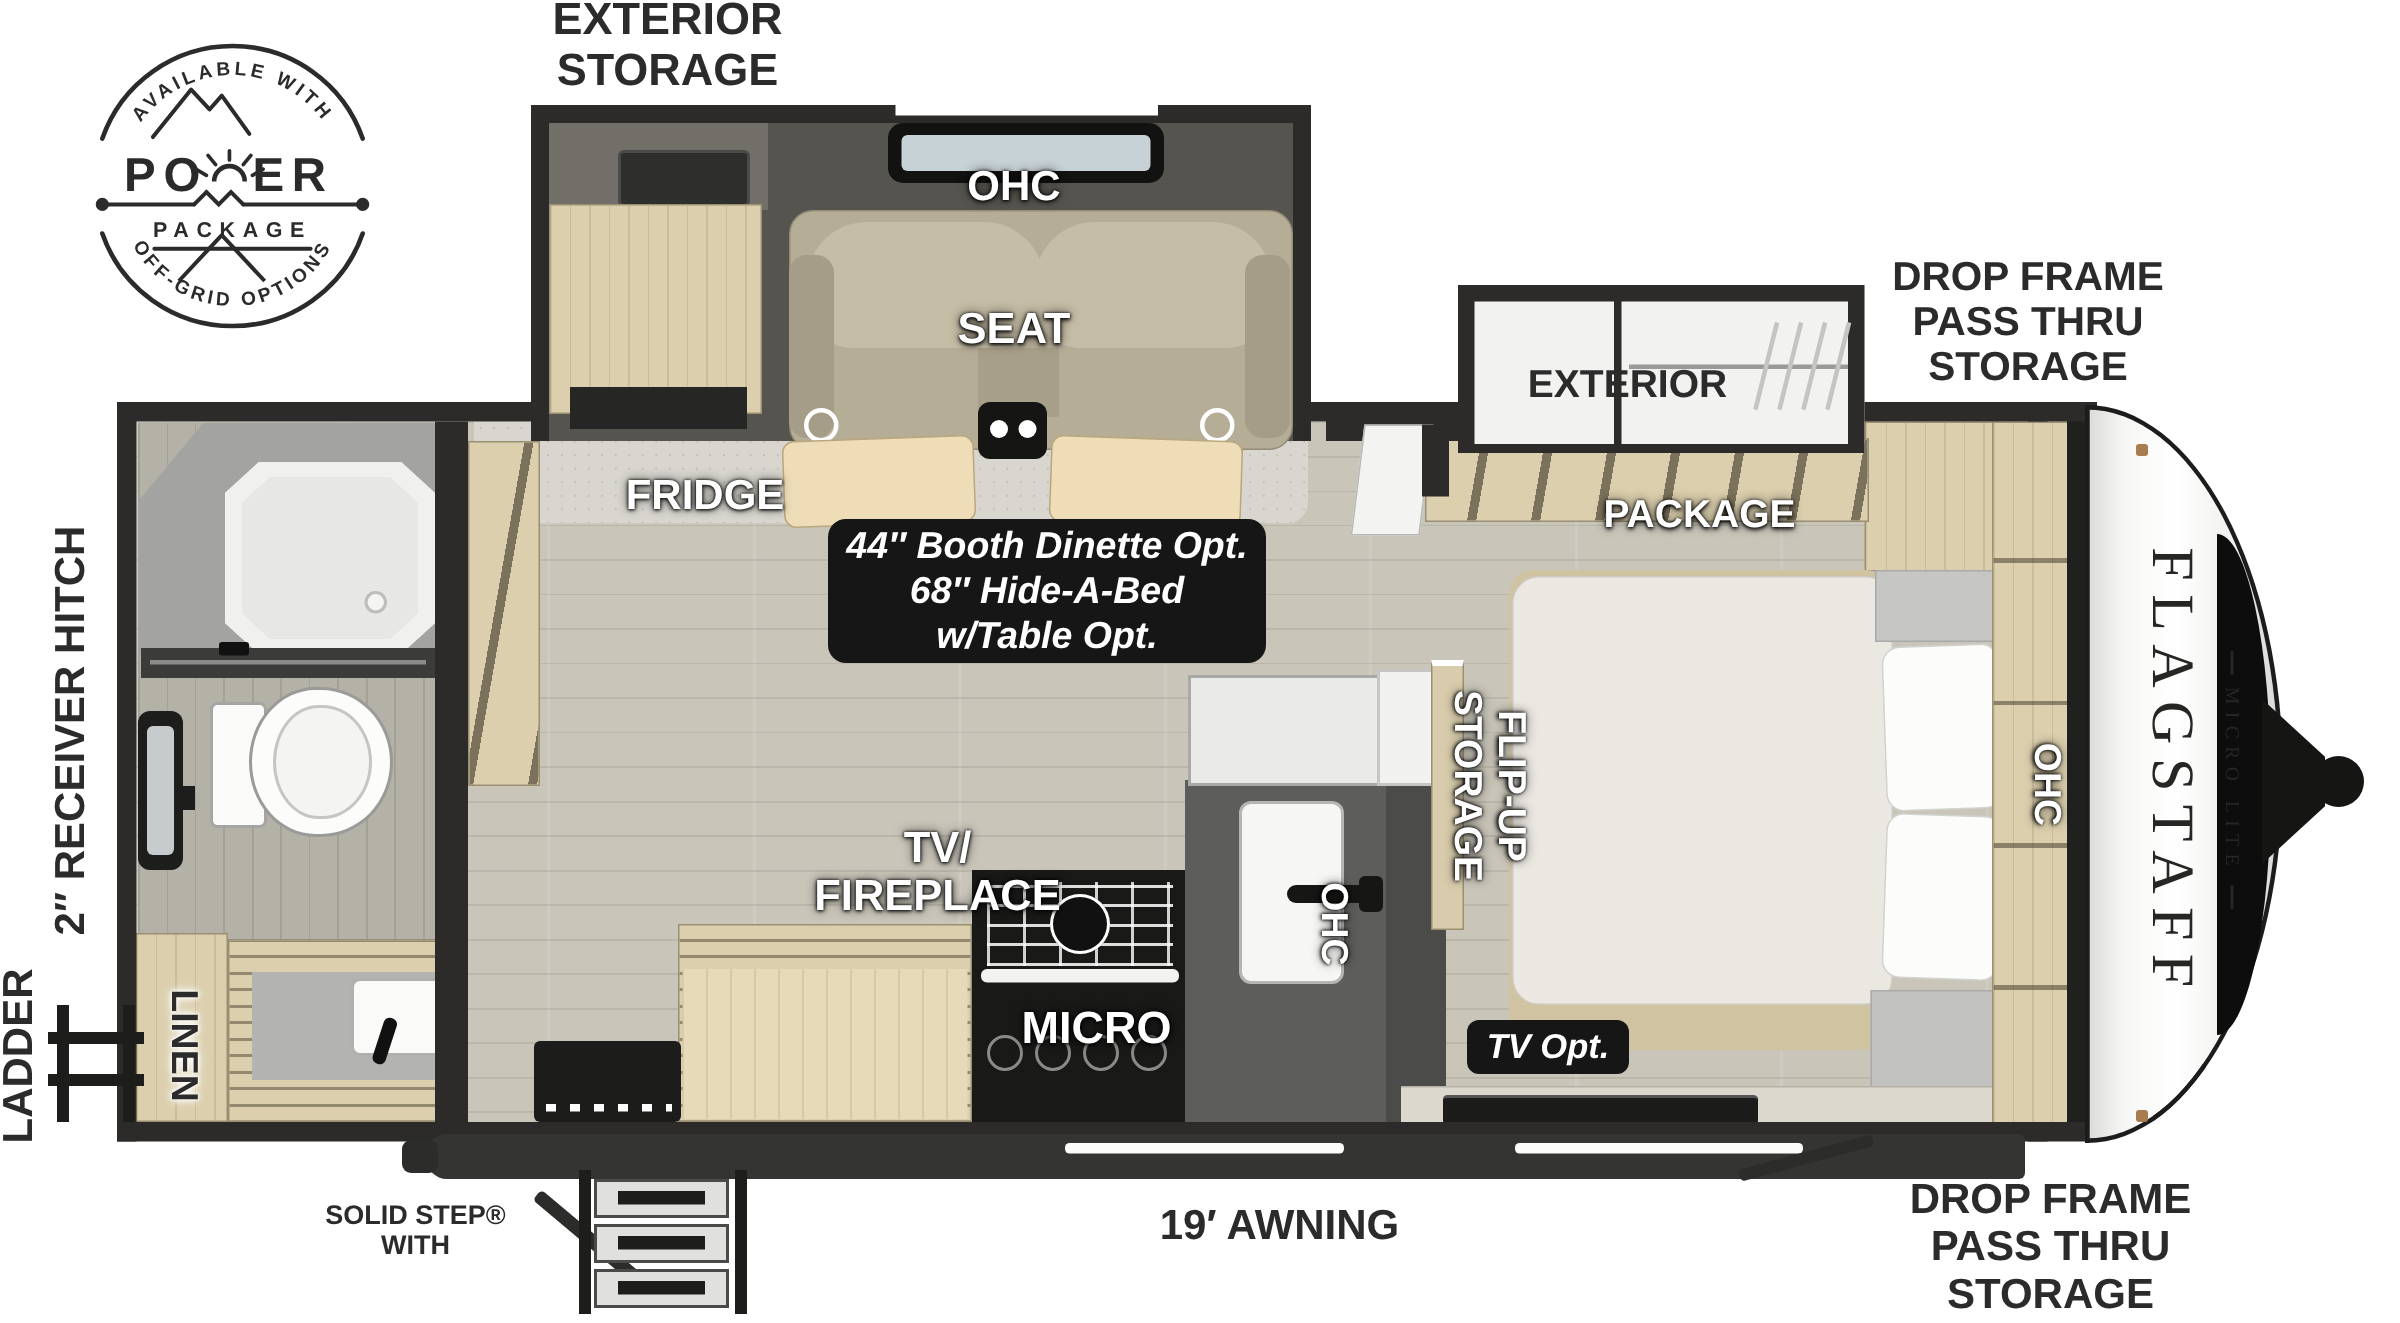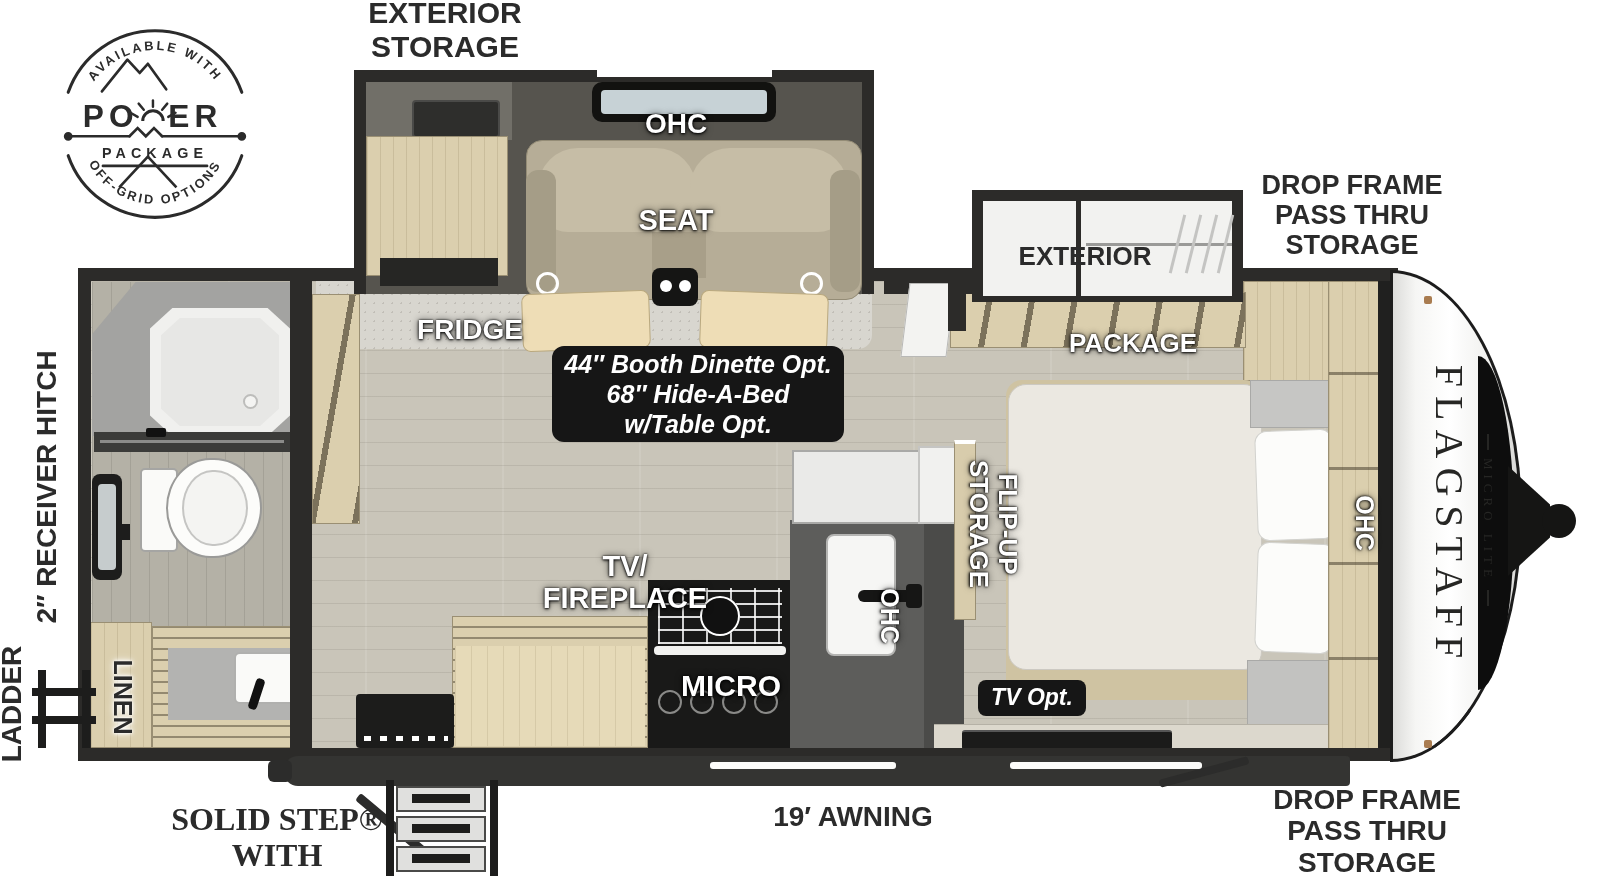--- a/index.html
+++ b/index.html
@@ -252,21 +252,21 @@
 
 
   <div class="abs ctr lblw" style="left:731px;top:686px;transform:translate(-50%,-50%);font-size:30px;">MICRO</div>
   <div class="abs ctr lblw" style="left:889px;top:616px;transform:translate(-50%,-50%) rotate(90deg);font-size:25px;">OHC</div>
 
   <div class="abs ctr lbld glow" style="left:122px;top:697px;transform:translate(-50%,-50%) rotate(90deg);font-size:25px;">LINEN</div>
 
   <div class="abs ctr lbld" style="left:47px;top:487px;transform:translate(-50%,-50%) rotate(-90deg);font-size:28px;">2″ RECEIVER HITCH</div>
   <div class="abs ctr lbld" style="left:12px;top:704px;transform:translate(-50%,-50%) rotate(-90deg);font-size:28px;">LADDER</div>
 
-  <div class="abs stack lbld" style="left:277px;top:838px;transform:translate(-50%,-50%);font-size:32px;font-family:Liberation Serif, serif;">
+  <div class="abs stack lbld" style="left:277px;top:820px;transform:translate(-50%,-50%);font-size:18px;">
     <div>SOLID STEP®</div>
     <div>WITH</div>
   </div>
 
   <div class="abs ctr lbld" style="left:853px;top:817px;transform:translate(-50%,-50%);font-size:28px;">19′ AWNING</div>
 
   <div class="abs stack lbld" style="left:1367px;top:831px;transform:translate(-50%,-50%);font-size:28px;">
     <div>DROP FRAME</div>
     <div>PASS THRU</div>
     <div>STORAGE</div>

